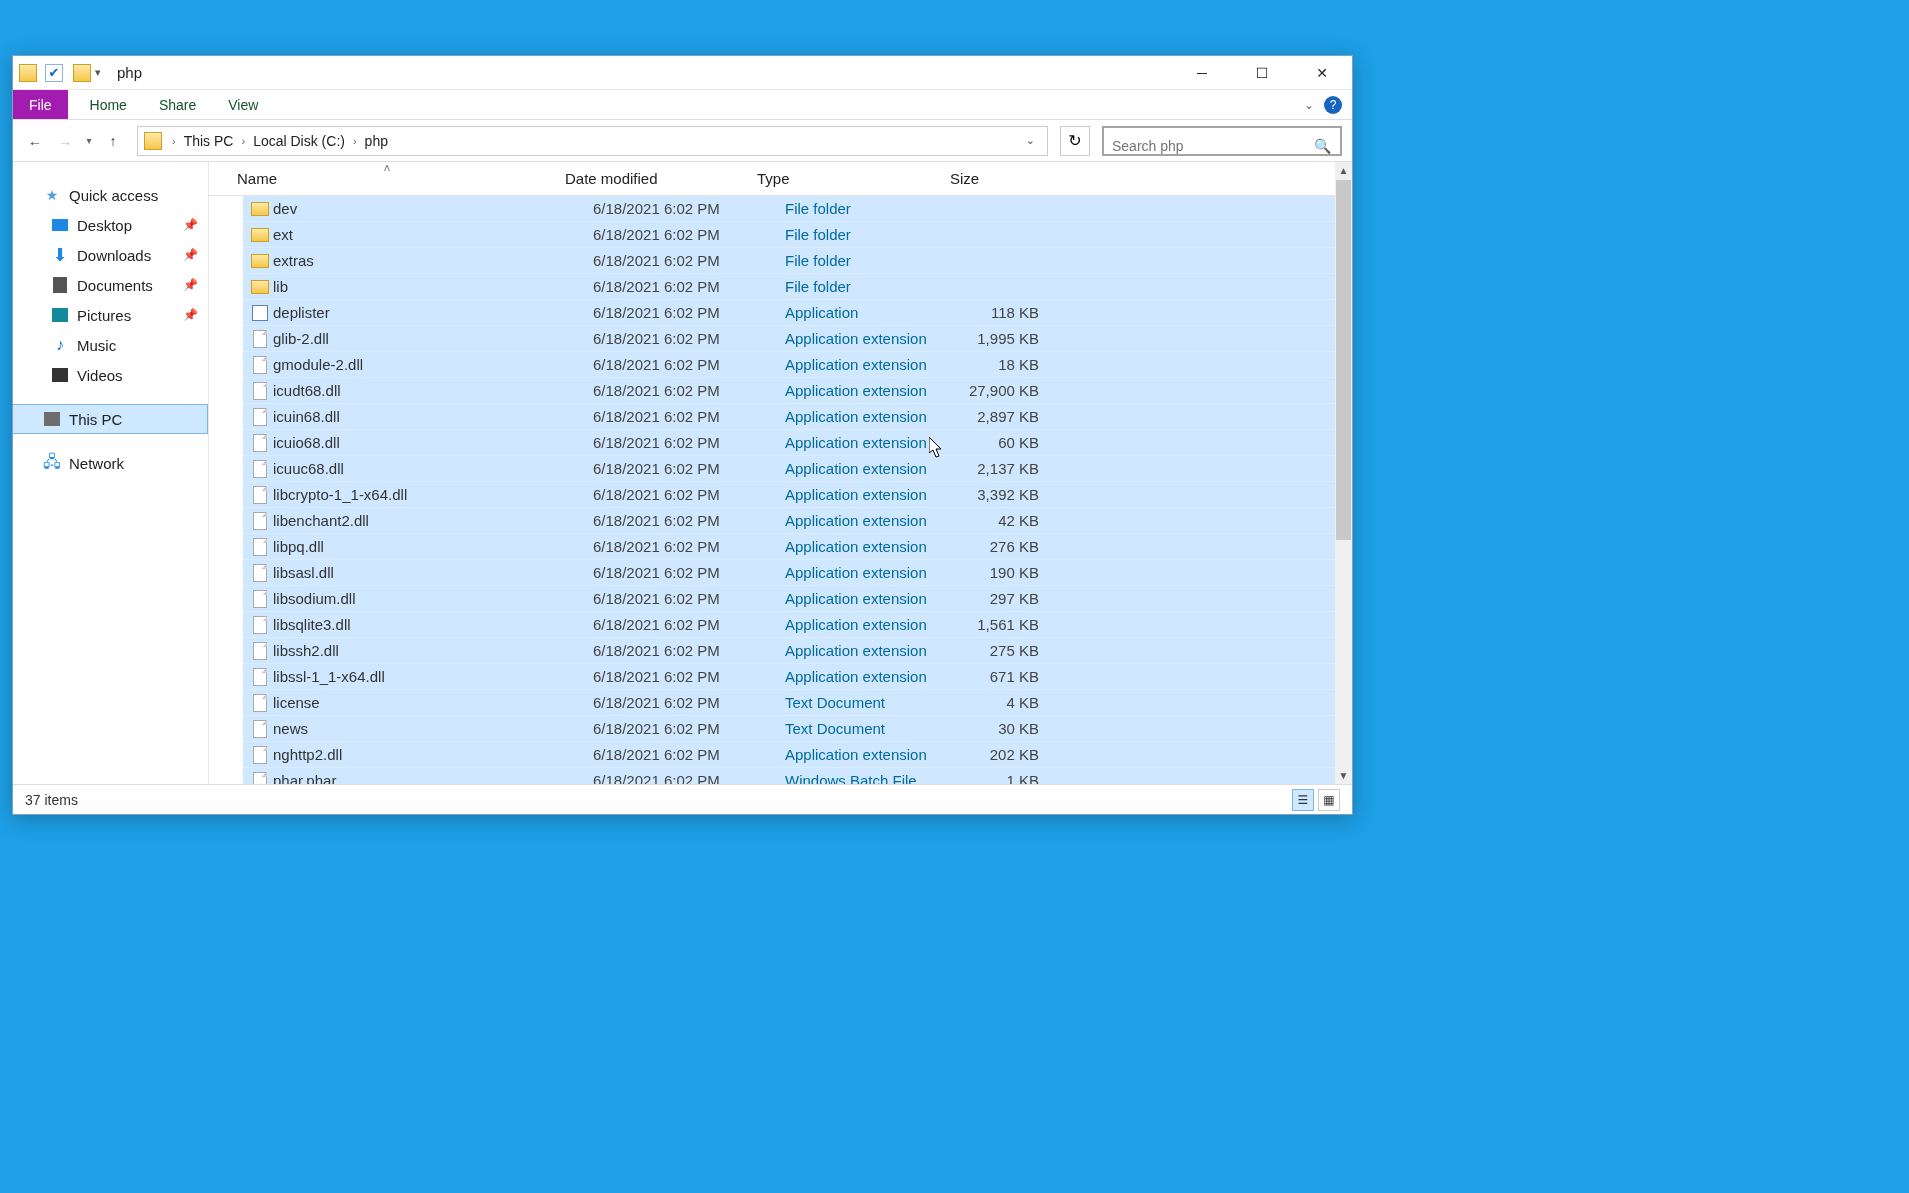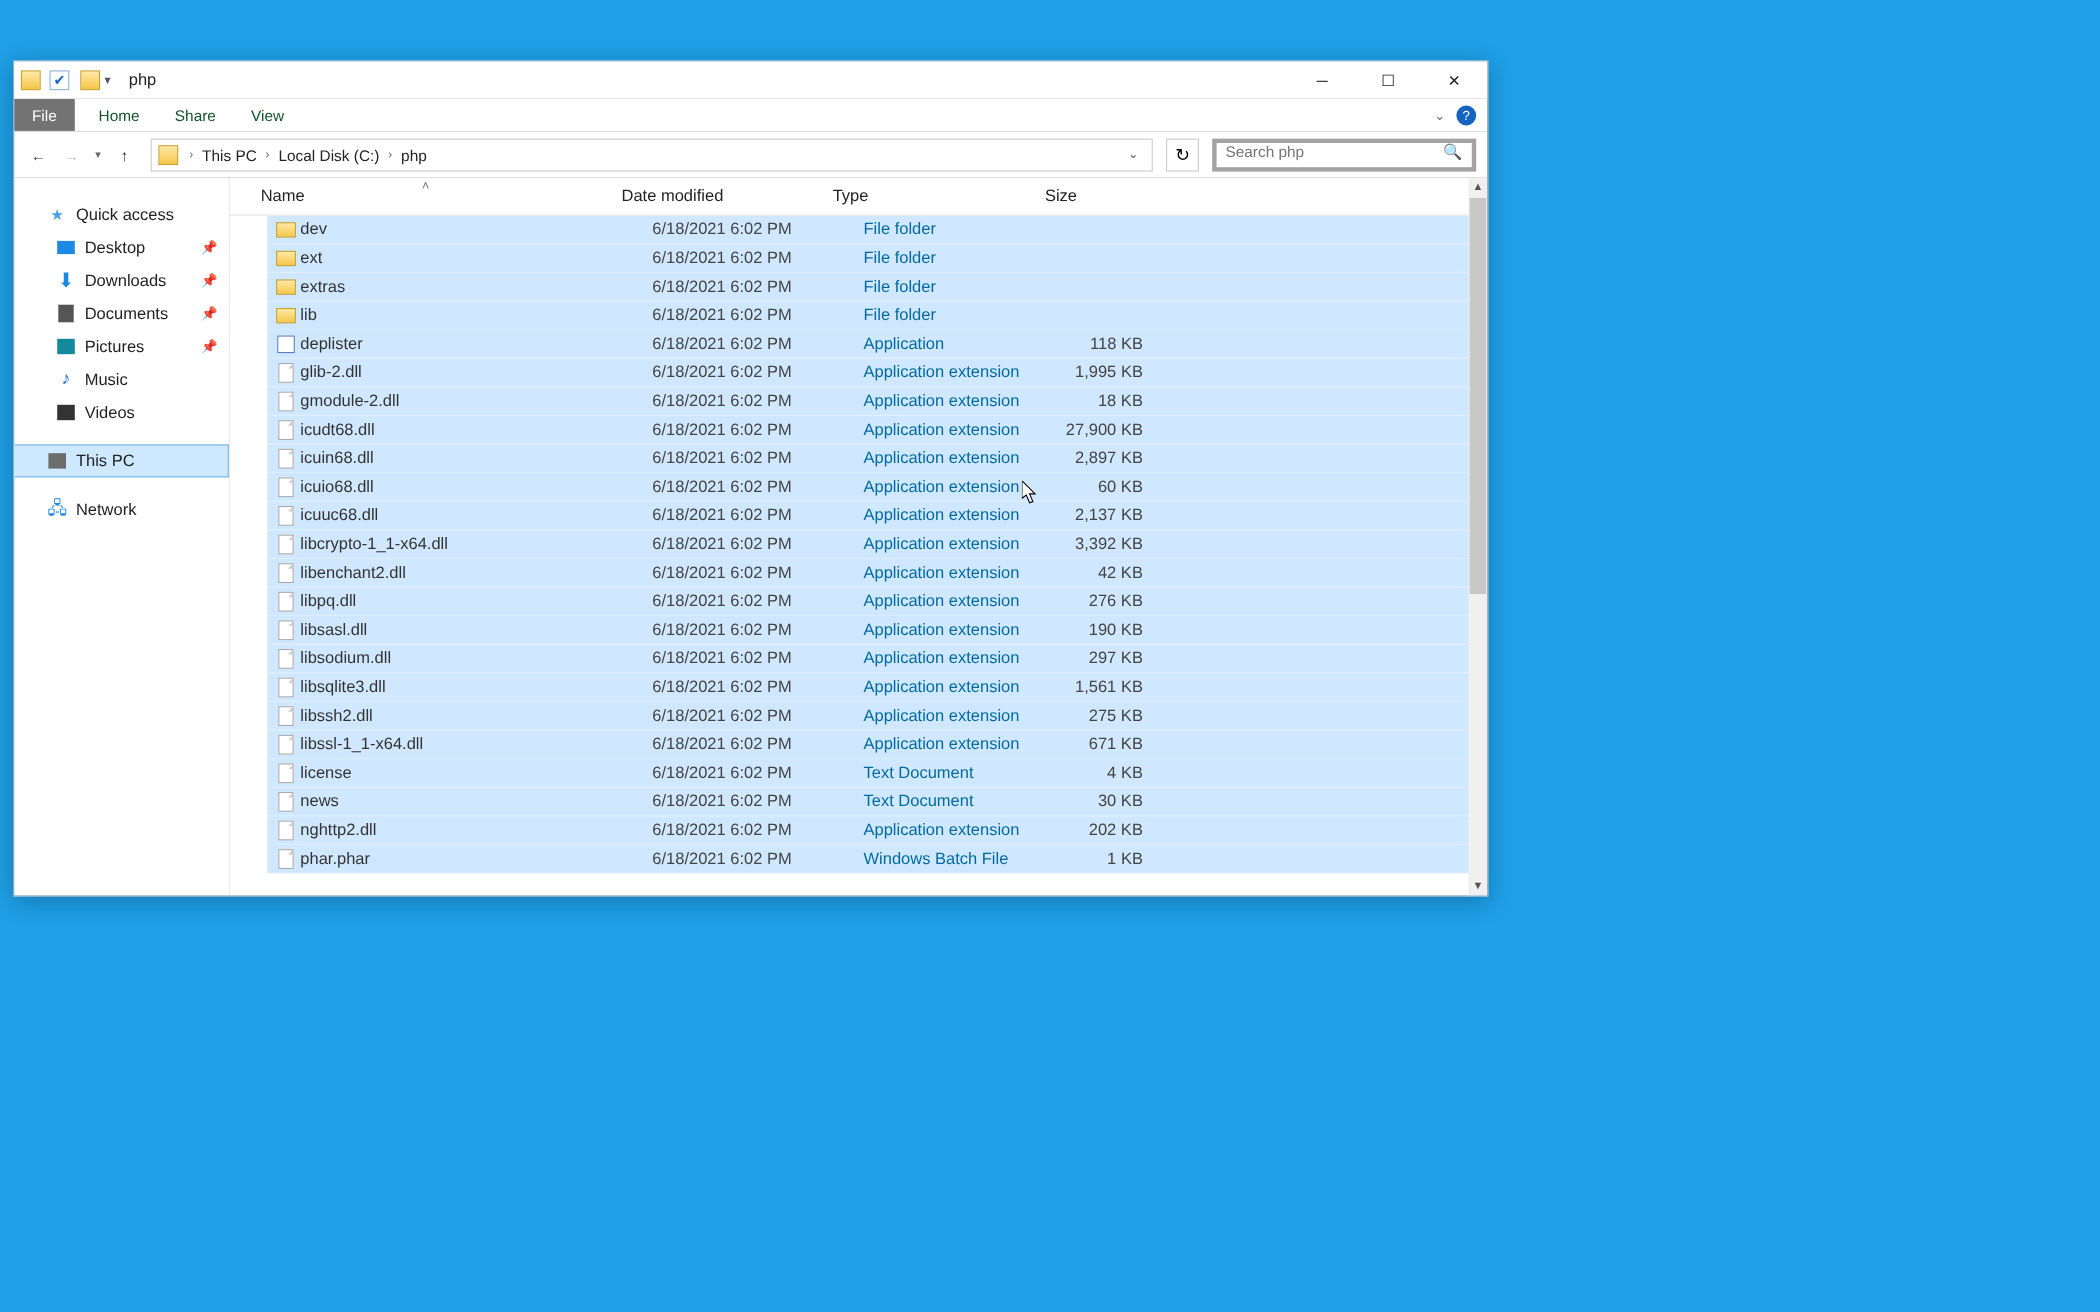--- a/index.html
+++ b/index.html
@@ -7,35 +7,35 @@
 .window { position:absolute; left:12px; top:55px; width:1341px; height:760px; background:#fff; border:1px solid #7aa2c4; box-shadow:0 4px 20px rgba(0,0,0,.25); display:flex; flex-direction:column; }
 .titlebar { height:34px; display:flex; align-items:center; background:#fff; border-bottom:1px solid #e6e6e6; }
 .titlebar .folder-ic { width:18px; height:18px; margin:0 8px 0 6px; background:linear-gradient(#ffe9a6,#f6c64a); border:1px solid #c9a227; }
 .titlebar .qat-check { width:18px; height:18px; margin-right:6px; border:1px solid #8db5d8; display:flex; align-items:center; justify-content:center; font-size:13px; color:#1565c0; }
 .titlebar .qat-drop { width:12px; font-size:11px; color:#555; margin-right:10px; }
 .titlebar .title { font-size:15px; color:#222; flex:1; }
 .winbtns { display:flex; }
 .winbtn { width:60px; height:34px; display:flex; align-items:center; justify-content:center; font-size:14px; color:#222; }
 .ribbon-tabs { height:30px; display:flex; align-items:stretch; border-bottom:1px solid #ddd; }
 .tab { padding:0 16px; display:flex; align-items:center; font-size:14px; color:#14532d; }
-.tab.file { background:#737373; color:#fff; margin-right:6px; }
+.tab.file { background:#a21caf; color:#fff; margin-right:6px; }
 .ribbon-right { margin-left:auto; display:flex; align-items:center; gap:10px; padding-right:10px; }
 .chev-down { font-size:12px; color:#666; }
 .help-ic { width:18px; height:18px; border-radius:50%; background:#1565c0; color:#fff; display:flex; align-items:center; justify-content:center; font-size:12px; }
 .navbar { height:42px; border-bottom:1px solid #ddd; display:flex; align-items:center; padding:0 10px; gap:6px; }
 .navbtn { width:24px; height:24px; display:flex; align-items:center; justify-content:center; font-size:14px; color:#333; }
 .navbtn.disabled { color:#bbb; }
 .navbtn.small-drop { width:12px; font-size:10px; color:#666; }
 .address-box { flex:1; height:30px; border:1px solid #ccc; display:flex; align-items:center; padding:0 6px; margin-left:6px; }
 .ab-icon { width:18px; height:18px; background:linear-gradient(#ffe9a6,#f6c64a); border:1px solid #c9a227; margin-right:6px; }
 .crumb { font-size:14px; color:#222; padding:0 4px; }
 .crumb-sep { font-size:11px; color:#666; padding:0 4px; }
 .ab-drop { margin-left:auto; font-size:11px; color:#555; padding:0 6px; }
 .refresh { width:30px; height:30px; border:1px solid #ccc; display:flex; align-items:center; justify-content:center; font-size:16px; margin:0 6px; }
-.searchbox { width:240px; height:30px; border:4px solid #a3a3a3; display:flex; align-items:flex-start; padding:0 8px; }
+.searchbox { width:240px; height:30px; border:2px solid #a3a3a3; display:flex; align-items:flex-end; padding:0 8px; }
 .searchbox input { border:none; outline:none; flex:1; font-size:14px; color:#888; }
 .searchbox .search-ic { font-size:14px; color:#555; }
 .body { flex:1; display:flex; overflow:hidden; }
 .navpane { width:196px; border-right:1px solid #e8e8e8; padding-top:18px; font-size:15px; color:#222; }
 .np-item { display:flex; align-items:center; height:30px; padding-left:38px; position:relative; gap:8px; }
 .np-item.top { padding-left:30px; font-weight:400; }
 .np-item.highlight { background:#cde8ff; border:1px solid #7ab6e8; border-left:none; }
 .np-item .pin { position:absolute; right:10px; font-size:12px; color:#888; }
 .np-ic { width:18px; height:18px; display:flex; align-items:center; justify-content:center; font-size:14px; }
 .star-ic { color:#4aa0e0; }
@@ -414,13 +414,20 @@
       <div class="scrollbar-v">
         <div class="arr">▲</div>
         <div class="thumb" style="height:360px;"></div>
         <div style="flex:1"></div>
         <div class="arr">▼</div>
       </div>
     </div>
 
   </div>
 
+  <div class="statusbar">
+    <span>37 items</span>
+    <div class="status-right">
+      <div class="viewbtn active">☰</div>
+      <div class="viewbtn">▦</div>
+    </div>
+  </div>
 </div>
 
 </body></html>

